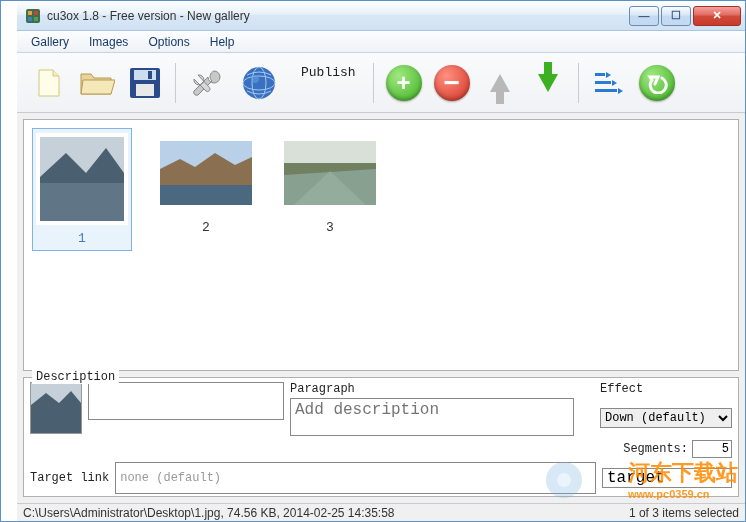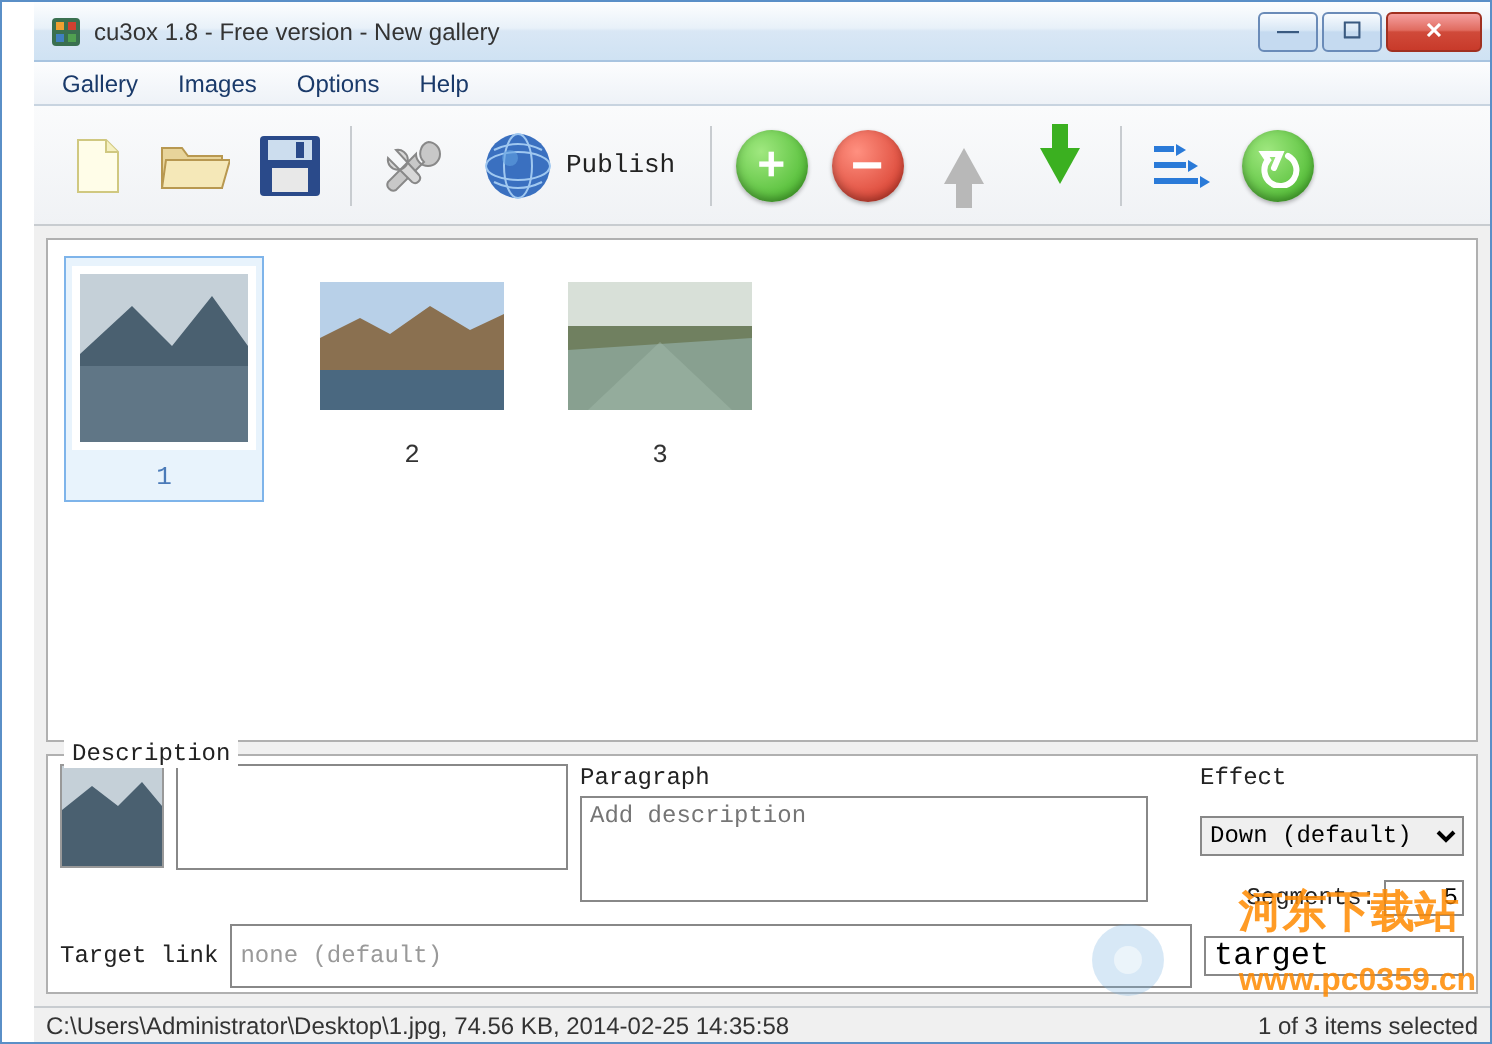--- a/index.html
+++ b/index.html
@@ -14,21 +14,21 @@
 .win-btn { width: 30px; height: 20px; border: 1px solid #6a8bb8; border-radius: 3px; margin-left: 2px; display: flex; align-items: center; justify-content: center; cursor: pointer; font-size: 11px; font-weight: bold; }
 .win-min, .win-max { background: linear-gradient(#f8fbfe, #d8e7f5 45%, #c5daf0 50%, #c5daf0); color: #3a5a80; }
 .win-close { background: linear-gradient(#f5a0a0, #e06b5f 45%, #d04a3a 50%, #c83a2a); color: #fff; width: 48px; border-color: #a03020; }
 
 .menubar { height: 22px; background: linear-gradient(#fcfdfe, #eef2f7); border-bottom: 1px solid #c8d4e0; display: flex; align-items: center; padding: 0 4px; }
 .menu-item { padding: 3px 10px; cursor: pointer; color: #1a3a6a; }
 
 .toolbar { height: 60px; background: linear-gradient(#fafbfc, #f0f2f5); border-bottom: 1px solid #c8ccd0; display: flex; align-items: center; padding: 8px 10px; gap: 4px; }
 .tb-btn { width: 44px; height: 44px; border: 1px solid transparent; border-radius: 4px; display: flex; align-items: center; justify-content: center; cursor: pointer; }
 .tb-sep { width: 1px; height: 40px; background: #c8ccd0; margin: 0 4px; }
-.tb-publish { display: flex; align-items: center; gap: 6px; padding: 4px 8px; border: 1px solid transparent; border-radius: 4px; cursor: pointer; }
+.tb-publish { display: flex; gap: 24px; padding: 4px 8px; border: 1px solid transparent; border-radius: 4px; cursor: pointer; }
 .tb-publish span { font-family: "Courier New", monospace; font-size: 13px; color: #222; }
 .tb-circle { width: 36px; height: 36px; border-radius: 50%; display: flex; align-items: center; justify-content: center; }
 .green-c { background: radial-gradient(circle at 35% 30%, #a0e880, #3bb020); box-shadow: inset 0 -2px 4px rgba(0,0,0,.3), 0 1px 2px rgba(0,0,0,.3); }
 .red-c { background: radial-gradient(circle at 35% 30%, #ff9080, #d03020); box-shadow: inset 0 -2px 4px rgba(0,0,0,.3), 0 1px 2px rgba(0,0,0,.3); }
 .plus { color: #fff; font-size: 24px; font-weight: bold; }
 .minus { color: #fff; font-size: 28px; font-weight: bold; line-height: 0; }
 .arrow-up-g { width: 0; height: 0; border-left: 10px solid transparent; border-right: 10px solid transparent; border-bottom: 18px solid #b8b8b8; position: relative; }
 .arrow-up-g::after { content:''; position:absolute; left:-4px; top:18px; width:8px; height:12px; background:#b8b8b8; }
 .arrow-dn-g { width: 0; height: 0; border-left: 10px solid transparent; border-right: 10px solid transparent; border-top: 18px solid #3bb020; position: relative; }
 .arrow-dn-g::before { content:''; position:absolute; left:-4px; top:-30px; width:8px; height:12px; background:#3bb020; }
@@ -47,37 +47,37 @@
 .thumb-img.sq { height: 92px; }
 .thumb-label { margin-top: 6px; font-family: "Courier New", monospace; font-size: 13px; color: #333; }
 .thumb.sel .thumb-label { color: #4a7ab8; }
 
 .details-panel { background: #fff; border: 1px solid #b0b0b0; padding: 4px 6px 2px 6px; position: relative; }
 .flabel { position: absolute; top: -8px; left: 8px; background: #fff; padding: 0 4px; font-family: "Courier New", monospace; font-size: 12px; color: #222; }
 .details-row1 { display: flex; gap: 6px; align-items: flex-start; }
 .det-thumb { width: 52px; height: 52px; border: 1px solid #999; flex-shrink: 0; }
 .det-col { display: flex; flex-direction: column; gap: 2px; }
 .det-label { font-family: "Courier New", monospace; font-size: 12px; color: #222; }
-.det-input { border: 1px solid #888; height: 53px; font-family: "Courier New", monospace; font-size: 12px; padding: 2px 4px; background: #fff; resize: none; }
+.det-input { border: 1px solid #888; height: 38px; font-family: "Courier New", monospace; font-size: 16px; padding: 2px 4px; background: #fff; resize: none; }
 .det-input.hd { width: 196px; }
 .det-input.pg { width: 284px; color: #999; }
 .det-effect { display: flex; flex-direction: column; gap: 12px; margin-left: auto; }
 .det-select { height: 20px; width: 132px; font-family: "Courier New", monospace; font-size: 12px; border: 1px solid #888; }
 .det-seg { display: flex; align-items: center; gap: 4px; justify-content: flex-end; }
 .det-spin { width: 40px; height: 18px; border: 1px solid #888; font-family: "Courier New", monospace; font-size: 12px; text-align: right; padding-right: 2px; }
 .details-row2 { display: flex; align-items: center; gap: 6px; margin-top: 4px; }
 .tl-input { flex: 1; height: 32px; border: 1px solid #888; font-family: Liberation Mono, monospace; font-size: 12px; color: #999; padding: 0 4px; }
 .tl-target { width: 130px; height: 20px; border: 1px solid #888; font-family: Liberation Mono, monospace; font-size: 16px; padding: 0 4px; }
 
 .statusbar { height: 18px; background: #f0f0f0; border-top: 1px solid #c8ccd0; display: flex; align-items: center; padding: 0 6px; font-family: "Courier New", monospace; font-size: 11px; color: #333; }
 .statusbar .sp { margin-left: auto; }
 
 .watermark { position: absolute; right: 8px; bottom: 22px; opacity: .85; pointer-events: none; font-family: Arial; }
 .wm-cn { color: #ff8a00; font-size: 22px; font-weight: bold; }
-.wm-url { color: #ff8a00; font-size: 16px; font-weight: bold; margin-top: 11px; }
+.wm-url { color: #ff8a00; font-size: 11px; font-weight: bold; }
 .wm-gear { position: absolute; right: 150px; bottom: -4px; width: 48px; height: 48px; opacity: .5; }
 
 .mini-svg { display: block; }
 </style>
 </head>
 <body>
 
 <div class="window">
 
   <div class="titlebar">

